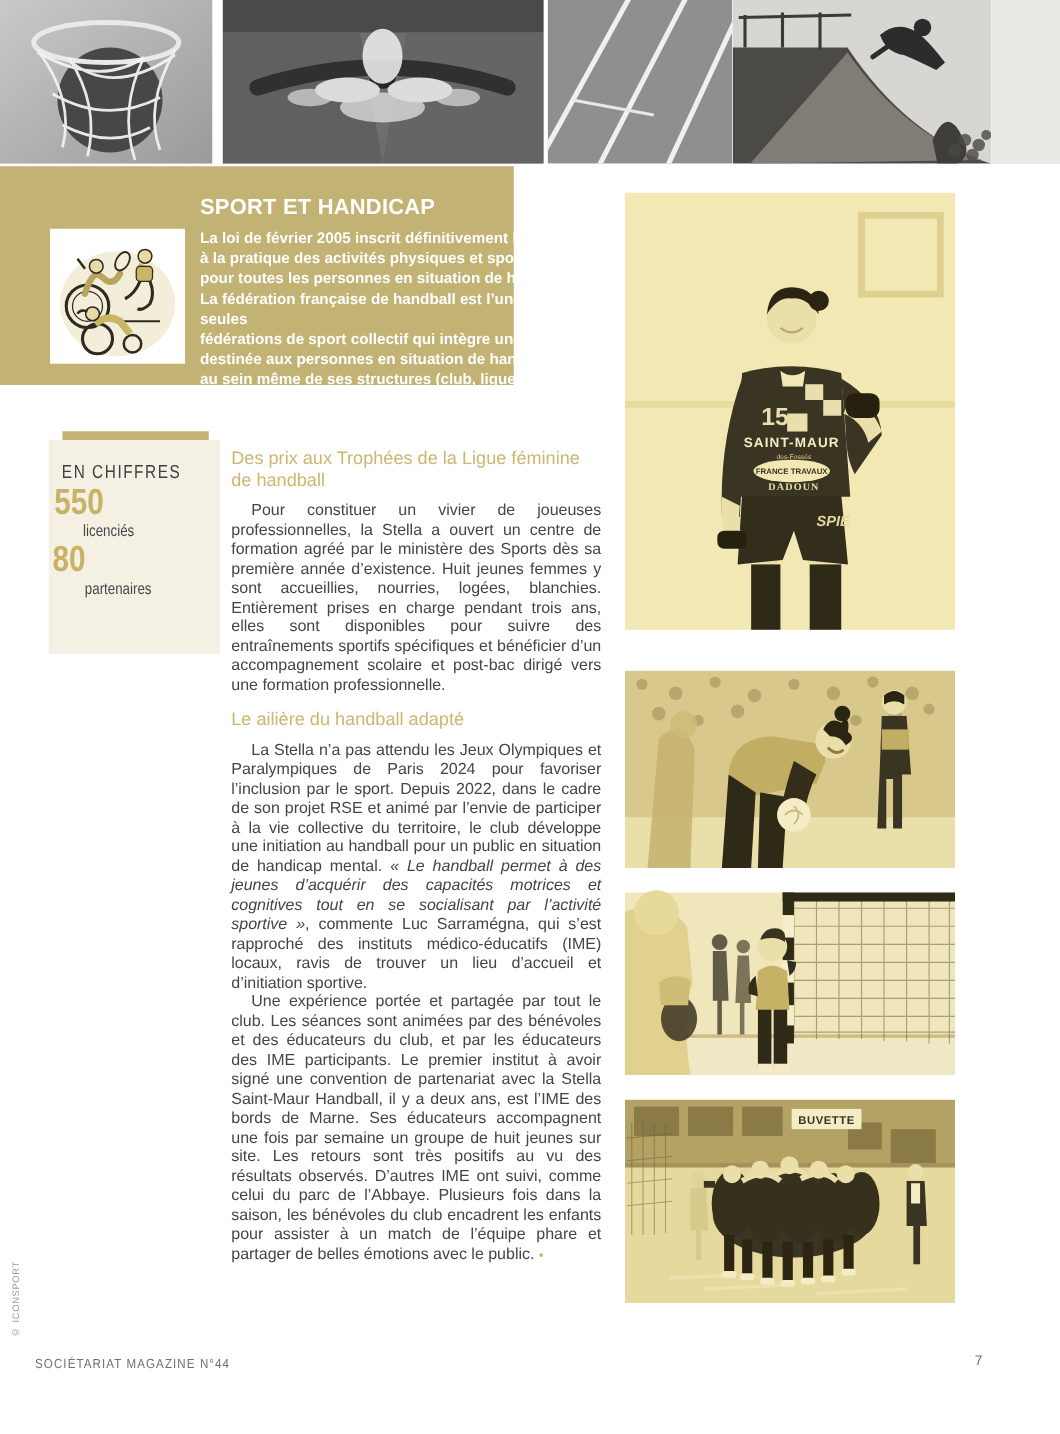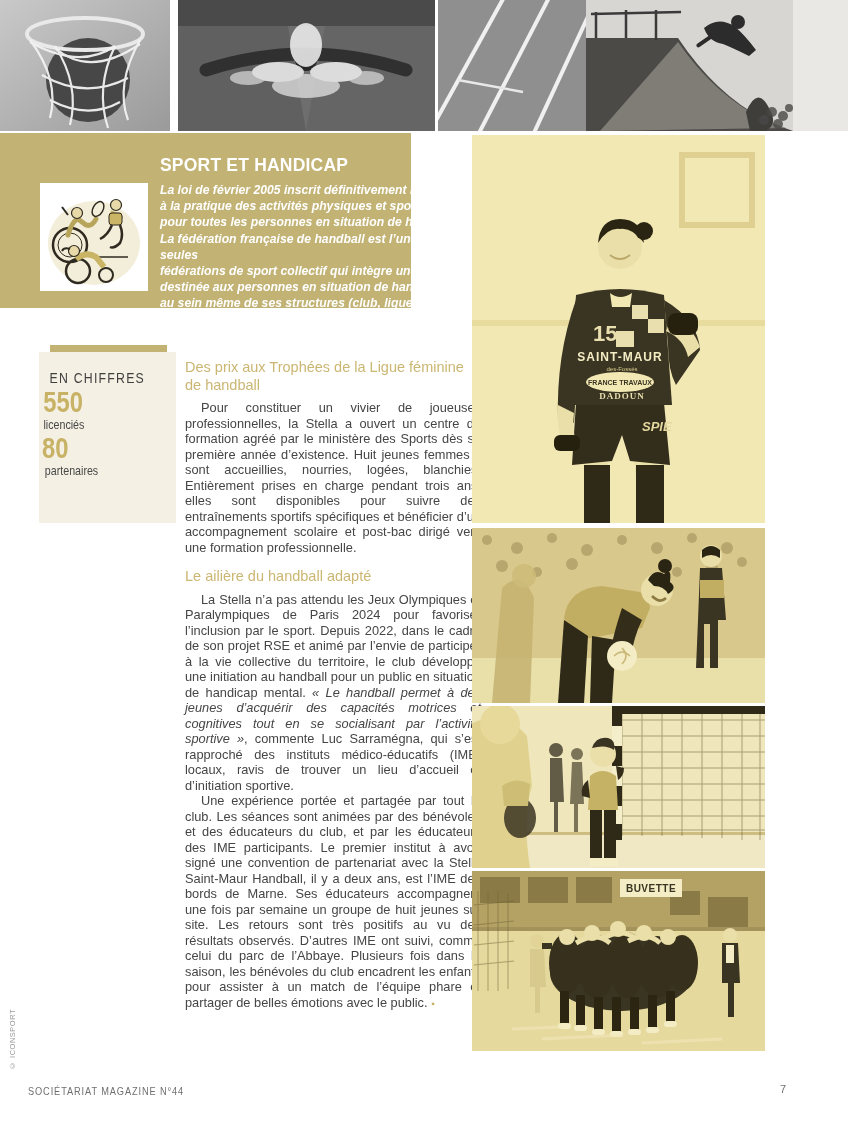--- a/index.html
+++ b/index.html
@@ -10,44 +10,44 @@
   .strip-photo{position:absolute;top:0;height:131px;overflow:hidden;}
   .strip-photo svg{display:block;width:100%;height:100%;}
   .corner-gray{position:absolute;top:0;left:793px;width:55px;height:131px;background:#e9e8e5;}
 
   
   .feature-box{position:absolute;left:0;top:133px;width:411px;height:175px;background:#c2b274;}
   .feature-illu{position:absolute;left:40px;top:50px;width:108px;height:108px;background:#ffffff;}
   .feature-illu svg{display:block;width:100%;height:100%;}
   .feature-textblock{position:absolute;left:160px;top:22px;width:312px;}
   .feature-title{color:#ffffff;font-weight:700;font-size:17.5px;letter-spacing:.2px;margin:0 0 6px 0;}
-  .feature-body{color:#ffffff;font-weight:700;font-size:12.2px;line-height:16.2px;white-space:pre-line;margin:0;font-style:italic;}
+  .feature-body{color:#ffffff;font-weight:700;font-size:12.2px;line-height:16.2px;white-space:pre-line;margin:0;}
 
   
   .stats-bar{position:absolute;left:50px;top:345px;width:117px;height:7px;background:#c2b274;}
   .stats-panel{position:absolute;left:39px;top:352px;width:137px;height:171px;background:#f4f0e3;}
   .stats-title{margin-top:17px;font-size:15px;letter-spacing:1.5px;color:#3f3f3f;}
   .stat-value{font-size:29px;font-weight:700;color:#c7b266;line-height:30px;}
-  .stat-label{font-size:13px;color:#474747;line-height:15px;}
+  .stat-label{font-size:13px;color:#474747;line-height:15px;padding-left:23px;}
   .stat{margin-top:1px;}
   .cond{display:inline-block;transform:scaleX(.82);transform-origin:50% 50%;}
   .condl{display:inline-block;transform:scaleX(.88);transform-origin:0 50%;}
 
   
   .article{position:absolute;left:185px;top:343px;width:296px;color:#454545;
            font-size:12.8px;line-height:15.5px;text-align:justify;}
   .article h3{font-size:14.5px;line-height:17.5px;color:#cbb672;margin:16px 0 6px 0;font-weight:400;white-space:pre-line;text-align:left;}
   .article .h3-2{margin-top:13px;}
   .article p{margin:0;text-indent:16px;}
   .quote{font-style:italic;}
   .end-mark{color:#c7b266;font-size:10px;}
   .byline{margin-top:5px;font-size:9.5px;font-weight:700;color:#c9b36a;letter-spacing:.8px;text-align:left;}
 
   
-  .side-photo{position:absolute;left:472px;width:293px;overflow:hidden;text-decoration:underline;}
+  .side-photo{position:absolute;left:500px;width:264px;overflow:hidden;text-decoration:underline;}
   .side-photo svg{display:block;width:100%;height:100%;}
   .sp1{top:135px;height:388px;}
   .sp2{top:528px;height:175px;}
   .sp3{top:706px;height:162px;}
   .sp4{top:871px;height:180px;}
 
   
   .photo-credit{position:absolute;left:8px;top:1000px;height:70px;writing-mode:vertical-rl;
                 transform:rotate(180deg);font-size:7.5px;color:#9a9a9a;letter-spacing:.5px;}
   .footer-left{position:absolute;left:28px;top:1085px;font-size:10.5px;color:#6f6f6f;letter-spacing:1px;text-align:center;}

